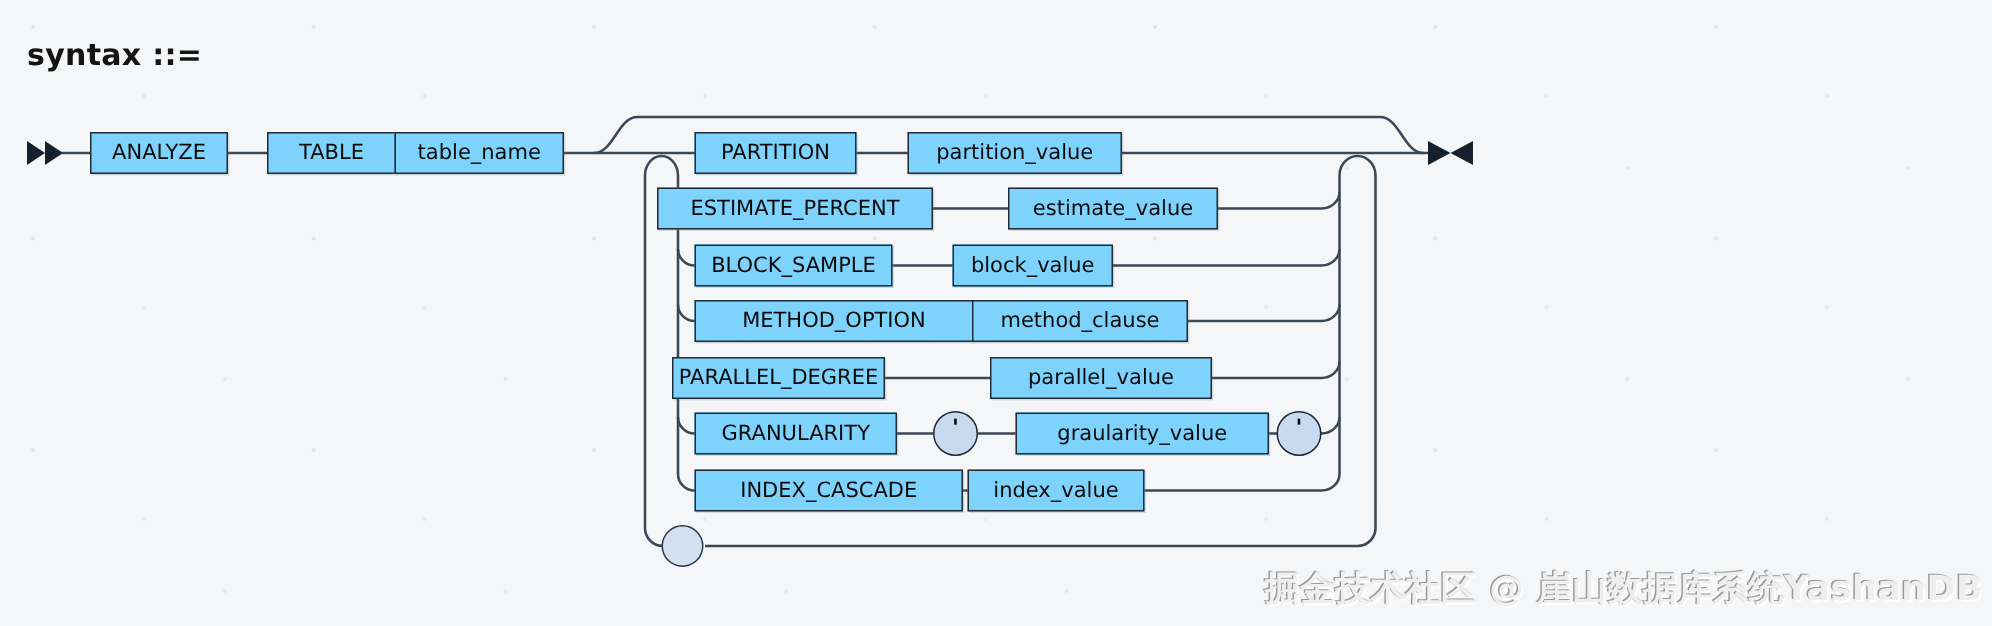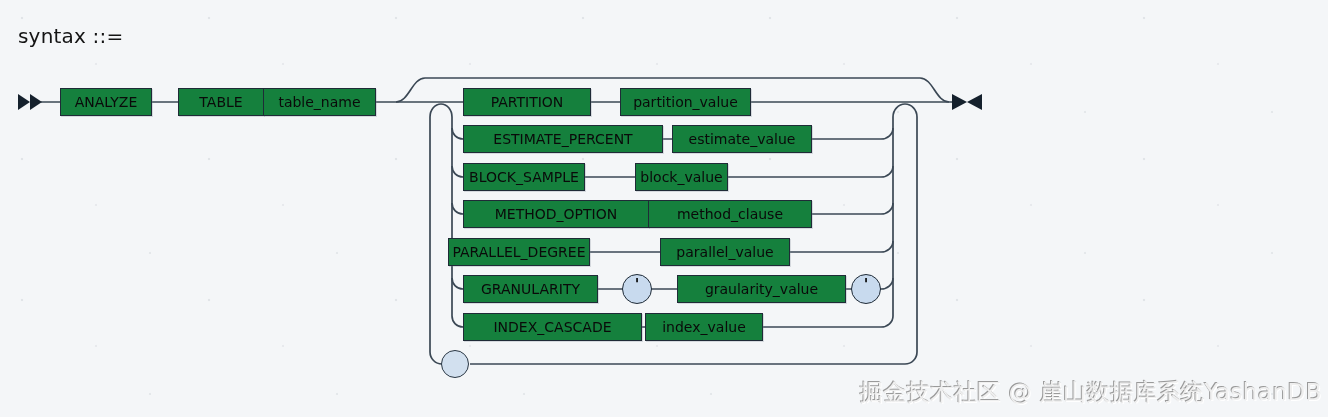--- a/index.html
+++ b/index.html
@@ -8,43 +8,43 @@
     font-family:"DejaVu Sans","Liberation Sans",sans-serif;
     background-color:#f4f6f8;
     background-image:
       radial-gradient(circle at 22px 18px, rgba(150,158,170,.20) 1px, transparent 1.6px),
       radial-gradient(circle at 96px 64px, rgba(150,158,170,.14) 1px, transparent 1.6px),
       radial-gradient(circle at 150px 112px, rgba(150,158,170,.17) 1px, transparent 1.6px);
     background-size:187px 141px;
   }
   .page-title{
     position:absolute;left:18px;top:24px;
-    font-size:20px;font-weight:normal;color:#141414;letter-spacing:.2px;
+    font-size:20px;font-weight:bold;color:#141414;letter-spacing:.2px;
   }
   .rr-svg{position:absolute;left:0;top:0;}
   .box{
     position:absolute;height:28px;box-sizing:border-box;
-    background:#15803d;border:1.5px solid #1f2b37;
+    background:#7dd3fc;border:1.5px solid #1f2b37;
     display:flex;align-items:center;justify-content:center;
     font-size:14px;color:#0a0a0a;white-space:nowrap;
     box-shadow:1px 1px 0 rgba(120,130,145,.25);
   }
   .quote-circle{
     position:absolute;width:30px;height:30px;box-sizing:border-box;
     background:#c8daee;border:1.8px solid #1f2b37;border-radius:50%;
     display:flex;align-items:flex-start;justify-content:center;
     font-size:15px;font-weight:bold;color:#0a0a0a;line-height:20px;
   }
   .loop-circle{
     position:absolute;width:28px;height:28px;box-sizing:border-box;
     background:#d2e0ef;border:1.8px solid #2a3744;border-radius:50%;
   }
   .watermark{
     position:absolute;right:6px;top:377px;
-    font-size:23px;font-weight:400;color:#efefef;letter-spacing:.5px;
+    font-size:23px;font-weight:700;color:#efefef;letter-spacing:.5px;
     text-shadow:-1px -1px 0 #9a9a9a, 1px 1px 0 #ffffff, 0 0 1px #b5b5b5;
     white-space:nowrap;
   }
 </style>
 </head>
 <body>
 
 <div class="page-title">syntax ::=</div>
 
 <svg class="rr-svg" width="1328" height="417" viewBox="0 0 1328 417">
@@ -79,34 +79,34 @@
       <polygon points="952,94 952,110 967,102"></polygon>
       <polygon points="982,94 982,110 967,102"></polygon>
     </g>
   </g>
 </svg>
 
 <div class="box" style="left:60px;top:88px;width:92px">ANALYZE</div>
 <div class="box" style="left:178px;top:88px;width:86px">TABLE</div>
 <div class="box" style="left:263px;top:88px;width:113px">table_name</div>
 
-<div class="box" style="left:463px;top:88px;width:128px">PARTITION</div>
-<div class="box" style="left:620px;top:88px;width:131px">partition_value</div>
+<div class="box" style="left:463px;top:88px;width:108px">PARTITION</div>
+<div class="box" style="left:605px;top:88px;width:143px">partition_value</div>
 
-<div class="box" style="left:463px;top:125px;width:200px">ESTIMATE_PERCENT</div>
+<div class="box" style="left:438px;top:125px;width:184px">ESTIMATE_PERCENT</div>
 <div class="box" style="left:672px;top:125px;width:140px">estimate_value</div>
 
-<div class="box" style="left:463px;top:163px;width:122px">BLOCK_SAMPLE</div>
-<div class="box" style="left:635px;top:163px;width:93px">block_value</div>
+<div class="box" style="left:463px;top:163px;width:132px">BLOCK_SAMPLE</div>
+<div class="box" style="left:635px;top:163px;width:107px">block_value</div>
 
 <div class="box" style="left:463px;top:200px;width:186px">METHOD_OPTION</div>
-<div class="box" style="left:648px;top:200px;width:164px">method_clause</div>
+<div class="box" style="left:648px;top:200px;width:144px">method_clause</div>
 
 <div class="box" style="left:448px;top:238px;width:142px">PARALLEL_DEGREE</div>
-<div class="box" style="left:660px;top:238px;width:130px">parallel_value</div>
+<div class="box" style="left:660px;top:238px;width:148px">parallel_value</div>
 
 <div class="box" style="left:463px;top:275px;width:135px">GRANULARITY</div>
 <div class="quote-circle" style="left:622px;top:274px">'</div>
 <div class="box" style="left:677px;top:275px;width:169px">graularity_value</div>
 <div class="quote-circle" style="left:851px;top:274px">'</div>
 
 <div class="box" style="left:463px;top:313px;width:179px">INDEX_CASCADE</div>
 <div class="box" style="left:645px;top:313px;width:118px">index_value</div>
 
 <div class="loop-circle" style="left:441px;top:350px"></div>

